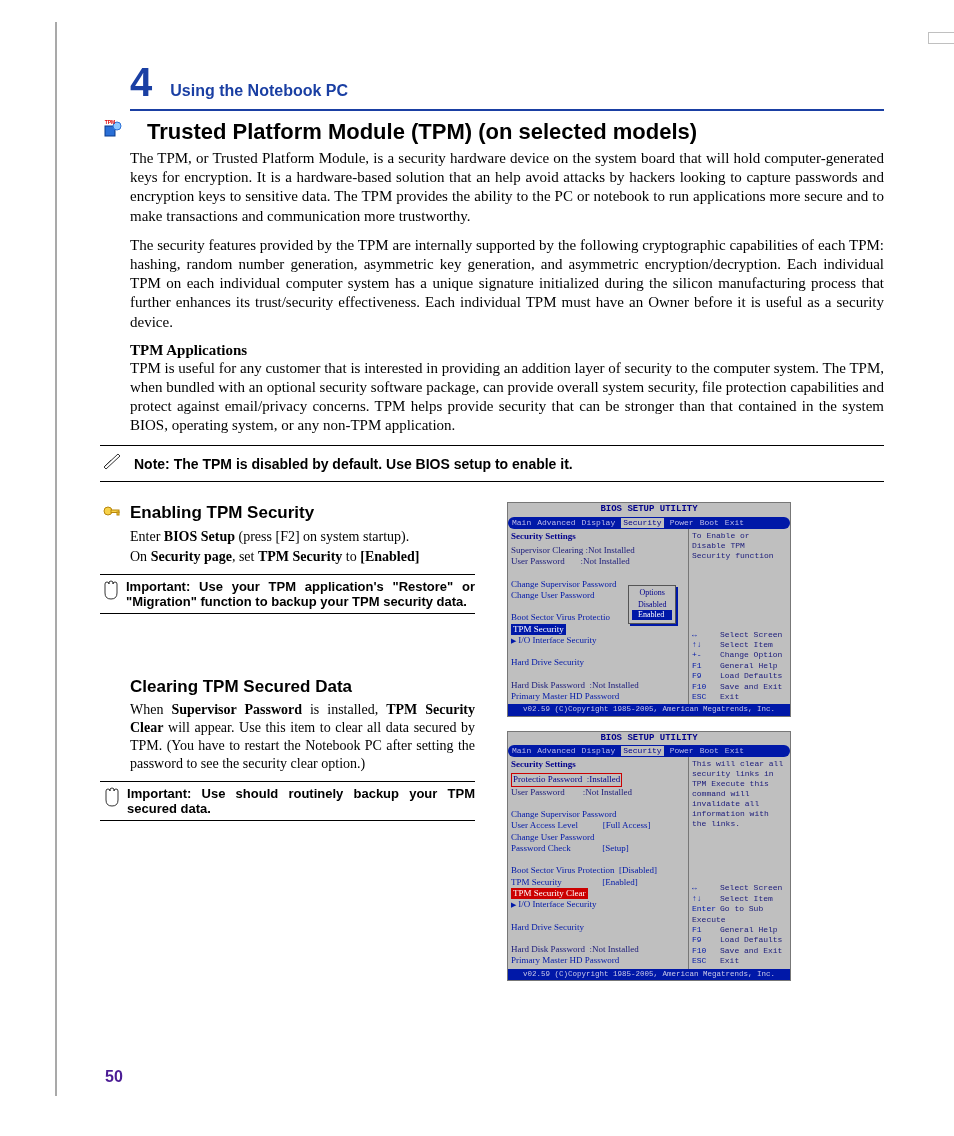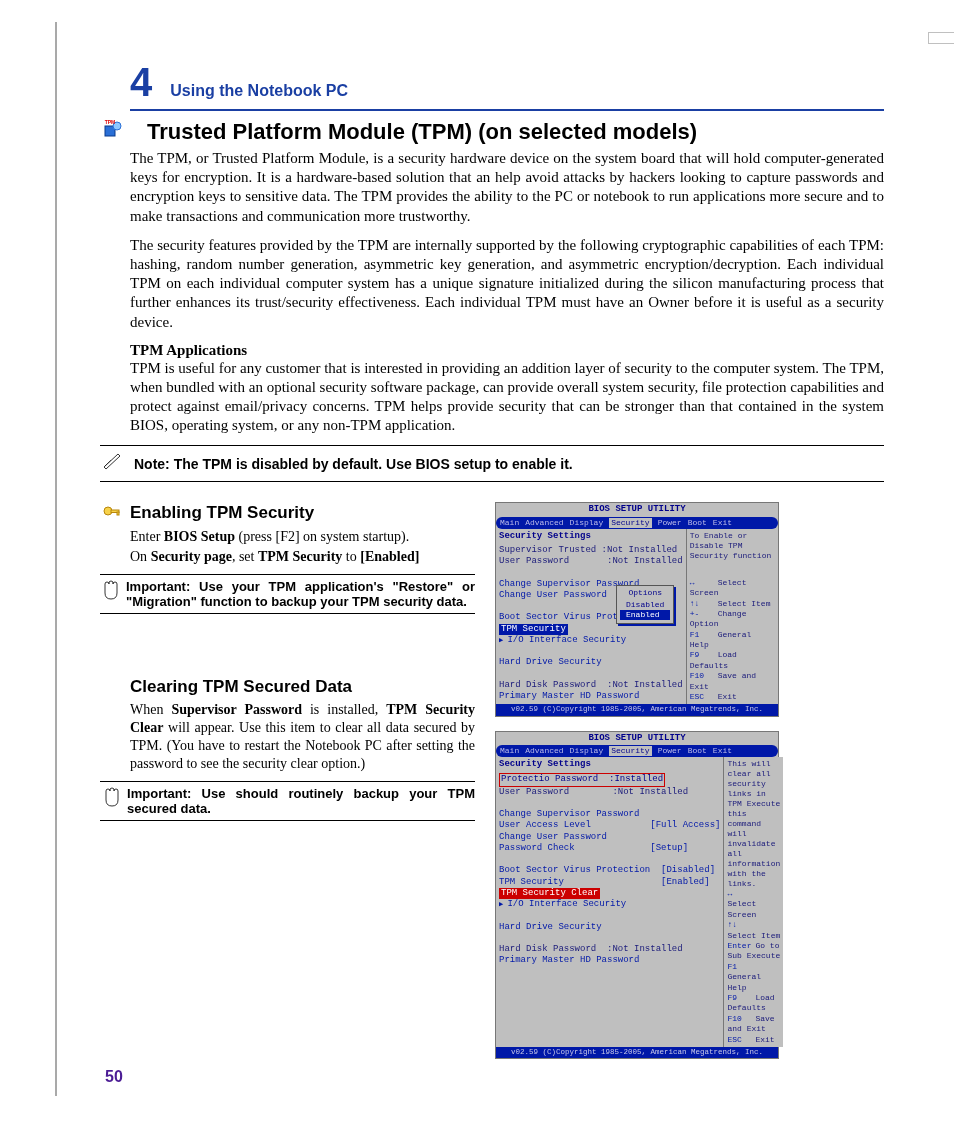--- a/index.html
+++ b/index.html
@@ -95,21 +95,21 @@
   }
   .notebox .nicon {
     width: 24px;
     text-align: center;
     font-family: serif;
     font-style: italic;
     font-size: 18px;
   }
   .two-col {
     display: flex;
-    gap: 20px;
+    gap: 32px;
     justify-content: space-between;
   }
   .colL { flex: 0 0 345px; }
   .colR { flex: 1 1 auto; }
   .sub-h {
     font-family: Arial, Helvetica, sans-serif;
     font-weight: bold;
     font-size: 17px;
     margin: 0 0 4px 0;
     display: flex;
@@ -171,20 +171,21 @@
     border-radius: 6px;
   }
   .bios .b-menu .active { background: #bfbfbf; color:#00008b; padding:0 2px;}
   .bios .b-main { display:flex; }
   .bios .b-left {
     flex: 1 1 auto;
     background: #bfbfbf;
     padding: 2px 3px;
     position: relative;
     min-height: 160px;
+    font-family: Liberation Serif, serif;
   }
   .bios .b-right {
     width: 95px;
     background: #bfbfbf;
     border-left: 1px solid #777;
     padding: 2px 3px;
     color: #1a1a7a;
     font-size: 8px;
     display:flex;
     flex-direction:column;
@@ -317,21 +318,21 @@
           <span>Advanced</span>
           <span>Display</span>
           <span class="active">Security</span>
           <span>Power</span>
           <span>Boot</span>
           <span>Exit</span>
         </div>
         <div class="b-main">
           <div class="b-left">
             <div class="hdr">Security Settings</div>
-            <div class="row">Supervisor Trusted :Not Installed</div>
+            <div class="row">Supervisor Clearing :Not Installed</div>
             <div class="row">User Password       :Not Installed</div>
             <div class="row">&nbsp;</div>
             <div class="row blue">Change Supervisor Password</div>
             <div class="row blue">Change User Password</div>
             <div class="row">&nbsp;</div>
             <div class="row blue">Boot Sector Virus Protectio</div>
             <div class="row"><span class="sel-blue">TPM Security</span></div>
             <div class="row blue link">I/O Interface Security</div>
             <div class="row">&nbsp;</div>
             <div class="row blue">Hard Drive Security</div>

